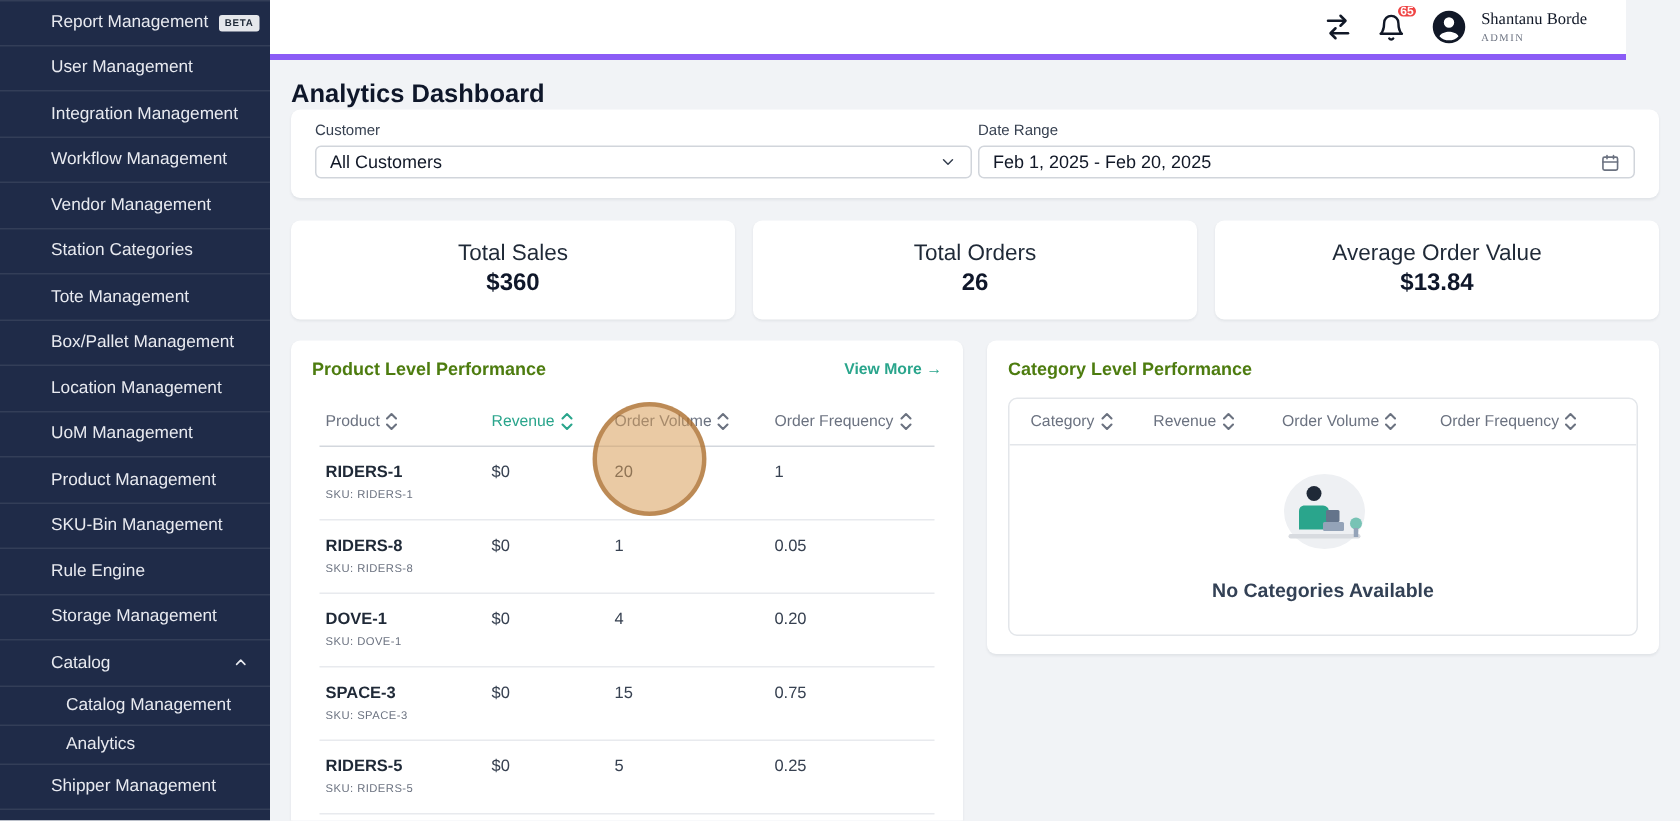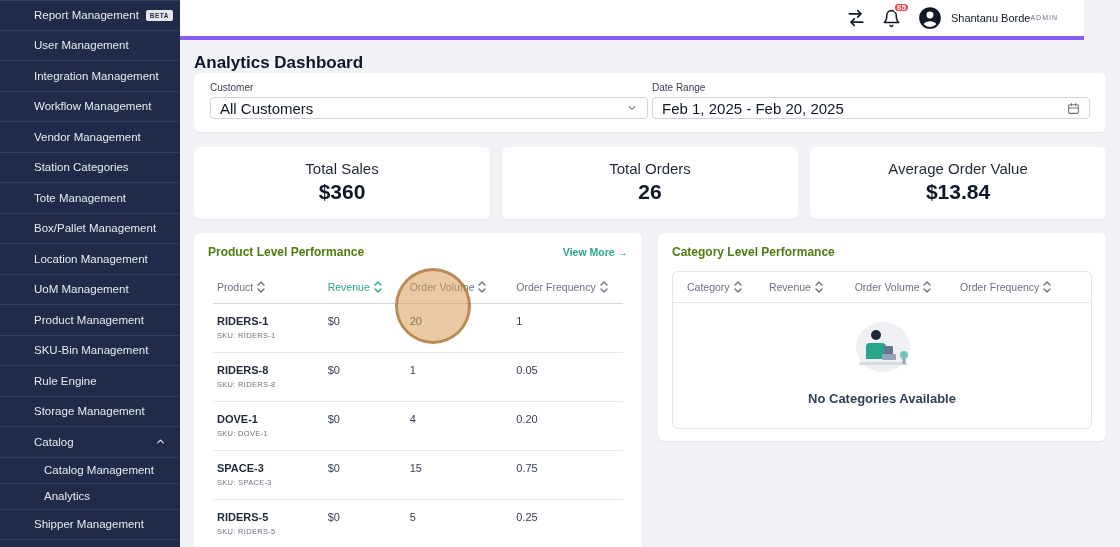--- a/index.html
+++ b/index.html
@@ -22,42 +22,42 @@
   .topbar { position: absolute; left: 180px; top: 0; width: 904px; height: 40px;
             background: #fff; border-bottom: 4px solid #8b5cf6;
             display: flex; align-items: center; justify-content: flex-end;
             gap: 16px; padding-right: 26px; z-index: 5; }
   .icon-btn { position: relative; display: flex; align-items: center; cursor: pointer; }
   .notif-badge { position: absolute; top: -7px; right: -9px; background: #ef4444; color: #fff;
                  font-size: 8px; font-weight: 700; min-width: 11px; height: 11px; padding: 0 2px;
                  border-radius: 8px; display: flex; align-items: center; justify-content: center;
                  border: 2px solid #fff; }
   .user-block { display: flex; align-items: center; gap: 8px; }
-  .user-text { display: flex; flex-direction: row; }
+  .user-text { display: flex; flex-direction: column; font-family: Liberation Serif, serif; }
   .uname { font-size: 11px; color: #111827; font-weight: 500; }
   .urole { font-size: 7px; color: #6b7280; letter-spacing: 1px; margin-top: 2px; }
 
   
   .main { position: absolute; left: 180px; top: 40px; width: 940px; height: 507px;
           padding: 0 14px; overflow: hidden; }
   h1.page-title { margin-top: 13px; font-size: 17px; font-weight: 700; color: #0f172a; }
 
   .card { background: #fff; border-radius: 6px; box-shadow: 0 1px 2px rgba(16,24,40,.07); }
 
   .filter-card { margin-top: 0; padding: 9px 16px 13px; display: flex; gap: 4px; }
   .filter { flex: 1; }
   .filter label { display: block; font-size: 10px; color: #374151; margin-bottom: 4px; }
   .control { height: 21px; border: 1px solid #d1d5db; border-radius: 4px; background: #fff;
              display: flex; align-items: center; justify-content: space-between;
-             padding: 10px 9px; font-size: 15px; color: #111827; cursor: pointer; }
+             padding: 10px 9px; font-size: 12px; color: #111827; cursor: pointer; }
 
   .stats { margin-top: 15px; display: flex; gap: 12px; }
   .stat { flex: 1; text-align: center; padding: 13px 0 15px; }
   .stat .label { font-size: 15px; color: #1f2937; }
-  .stat .value { font-size: 21px; font-weight: 700; color: #0f172a; margin-top: 3px; }
+  .stat .value { font-size: 16px; font-weight: 700; color: #0f172a; margin-top: 3px; }
 
   .panels { margin-top: 14px; display: flex; gap: 16px; align-items: flex-start; }
   .panel { flex: 1; padding: 12px 14px; }
   .panel.left { min-height: 310px; }
   .panel-head { display: flex; align-items: center; justify-content: space-between; }
   h2.panel-title { font-size: 12px; font-weight: 700; color: #4d7c0f; }
   .view-more { font-size: 10.5px; color: #2aa58c; font-weight: 700; text-decoration: none; cursor: pointer; }
 
   table.ptable { width: calc(100% - 10px); margin: 8px auto 0; border-collapse: collapse; }
   .ptable th { font-size: 10.5px; font-weight: 500; color: #6b7280; text-align: left;

